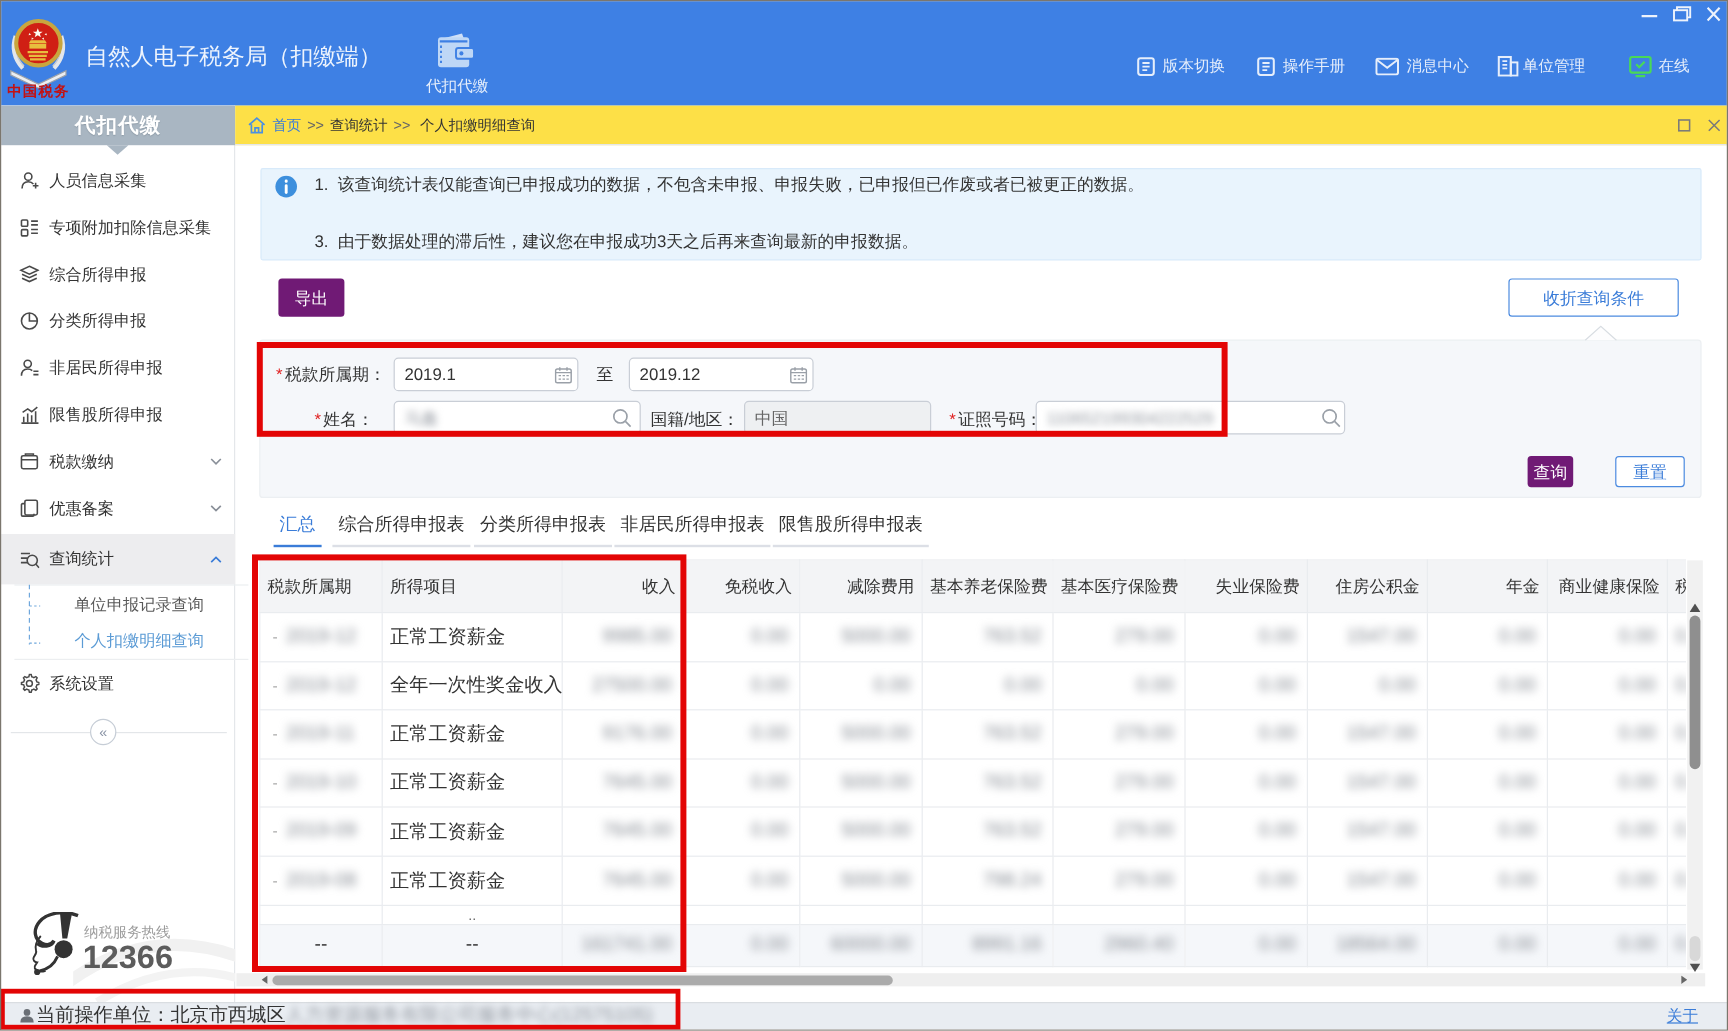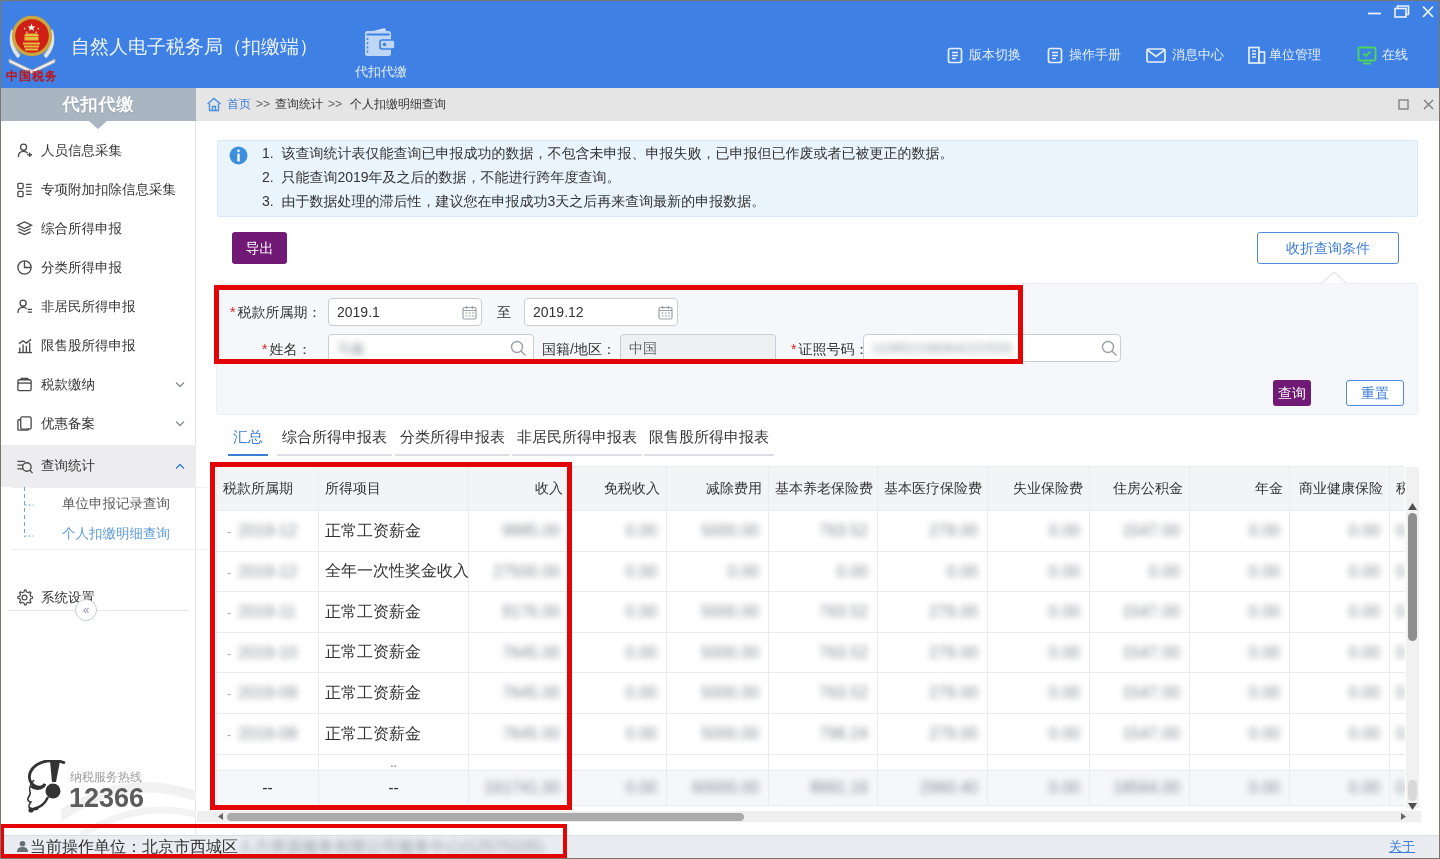--- a/index.html
+++ b/index.html
@@ -16,21 +16,21 @@
 #sidebar { left:1px; top:88px; width:195px; height:747px; background:#fff; border-right:1px solid #e4e7ea; }
 #sidecap { left:0; top:0; width:195px; height:33px; background:#a9b6c2; color:#fff; font-weight:bold; font-size:17px; text-align:center; line-height:33px; letter-spacing:1px; text-shadow:0 1px 1px #8d9aa6; }
 #sidecap-tri { left:88px; top:33px; width:0; height:0; border-left:9px solid transparent; border-right:9px solid transparent; border-top:8px solid #a9b6c2; }
 .mitem { left:0; width:195px; height:39px; line-height:39px; font-size:13.5px; color:#333; white-space:nowrap; }
 .mitem .mic { position:absolute; left:15px; top:11px; width:17px; height:17px; }
 .mitem .mtx { position:absolute; left:40px; }
 #qitem { background:#ededef; }
 .sub { left:11px; width:195px; height:31px; line-height:31px; font-size:13.5px; color:#595959; white-space:nowrap; }
 .sub .mtx { position:absolute; left:50px; }
 
-#crumb { left:196px; top:88px; width:1243px; height:33px; background:#e5e5e5; border-bottom:1px solid #e3e6e9; font-size:12px; line-height:33px; color:#333; }
+#crumb { left:196px; top:88px; width:1243px; height:33px; background:#fde047; border-bottom:1px solid #e3e6e9; font-size:12px; line-height:33px; color:#333; }
 
 #infobox { left:217px; top:140px; width:1201px; height:77px; background:#e9f4fd; border:1px solid #d8eafa; border-radius:2px; font-size:14px; color:#333; }
 #infobox p { position:absolute; left:44px; white-space:nowrap; }
 
 .btn-blue { background:#701a75; color:#fff; border-radius:3px; font-size:14px; text-align:center; }
 .btn-line { background:#fff; color:#3a7cd8; border:1px solid #4c8be0; border-radius:3px; font-size:14px; text-align:center; }
 
 #panel { left:216px; top:283px; width:1202px; height:132px; background:#f5f7fa; border:1px solid #eceff2; border-radius:3px; }
 .flabel { position:absolute; font-size:14px; color:#333; }
 .star { color:#e02020; margin-right:2px; }
@@ -232,21 +232,21 @@
   <div class="sub abs" style="top:399px;border-top:1px solid #eceef0;">
     <span class="mtx">单位申报记录查询</span>
   </div>
   <div class="sub abs" style="top:430px;height:32px;line-height:32px;color:#5b9bd5;border-bottom:1px solid #eceef0;">
     <span class="mtx">个人扣缴明细查询</span>
   </div>
   <svg class="abs" style="left:22px;top:399px;" width="22" height="55" viewBox="0 0 22 55">
     <path d="M1.5 0 V50" stroke="#6fa7dc" stroke-width="1" stroke-dasharray="4 3" fill="none"></path>
     <path d="M1.5 18 h9 M1.5 49 h9" stroke="#6fa7dc" stroke-width="1" stroke-dasharray="2 2" fill="none"></path>
   </svg>
-  <div class="mitem abs" style="top:490px;">
+  <div class="mitem abs" style="top:462px;">
     <svg class="mic" viewBox="0 0 18 18">
         <path d="M9 1.2 l1.6 0 .5 2 a6 6 0 0 1 1.8 .75 l1.8-1 1.15 1.15 -1 1.8 a6 6 0 0 1 .75 1.8 l2 .5 0 1.6 -2 .5 a6 6 0 0 1 -.75 1.8 l1 1.8 -1.15 1.15 -1.8-1 a6 6 0 0 1 -1.8 .75 l-.5 2 -1.6 0 -.5-2 a6 6 0 0 1 -1.8-.75 l-1.8 1 -1.15-1.15 1-1.8 a6 6 0 0 1 -.75-1.8 l-2-.5 0-1.6 2-.5 a6 6 0 0 1 .75-1.8 l-1-1.8 1.15-1.15 1.8 1 a6 6 0 0 1 1.8-.75 z" fill="none" stroke="#4a4a4a" stroke-width="1.3"></path>
         <circle cx="9" cy="9" r="2.6" fill="none" stroke="#4a4a4a" stroke-width="1.3"></circle>
       </svg>
     <span class="mtx">系统设置</span>
   </div>
   <div class="abs" style="left:8px;top:522px;width:180px;border-top:1px solid #e3e6e9;"></div>
   <div class="abs" style="left:74px;top:511px;width:22px;height:22px;border:1px solid #c6cdd6;border-radius:50%;background:#fff;color:#8a94a6;text-align:center;line-height:20px;font-size:12px;">«</div>
 
   <svg class="abs" style="left:22px;top:672px;" width="44" height="55" viewBox="0 0 44 55">
@@ -278,21 +278,20 @@
     <path d="M26 1 L35 10 M35 1 L26 10" stroke="#7a7a7a" stroke-width="1.3"></path>
   </svg>
 </div>
 <div id="infobox" class="abs">
   <svg class="abs" style="left:11px;top:5px;" width="19" height="19" viewBox="0 0 19 19">
     <circle cx="9.5" cy="9.5" r="9" fill="#3d8fdd"></circle>
     <rect x="8.3" y="3.6" width="2.4" height="2.6" rx="1" fill="#fff"></rect>
     <rect x="8.3" y="7.6" width="2.4" height="8" rx="1.2" fill="#fff"></rect>
   </svg>
   <p style="top:4px;">1.&nbsp; 该查询统计表仅能查询已申报成功的数据，不包含未申报、申报失败，已申报但已作废或者已被更正的数据。</p>
-  <p style="top:28px;">2.&nbsp; 只能查询2019年及之后的数据，不能进行跨年度查询。</p>
   <p style="top:52px;">3.&nbsp; 由于数据处理的滞后性，建议您在申报成功3天之后再来查询最新的申报数据。</p>
 </div>
 <div class="btn-blue abs" style="left:232px;top:232px;width:55px;height:32px;line-height:32px;">导出</div>
 <div class="btn-line abs" style="left:1257px;top:232px;width:142px;height:32px;line-height:30px;">收折查询条件</div>
 <svg class="abs" style="left:1320px;top:271px;z-index:5;" width="28" height="13" viewBox="0 0 28 13">
   <path d="M1 12.5 L14 1 L27 12.5" fill="#fdfdfe" stroke="#d8dde2" stroke-width="1"></path>
 </svg>
 <div id="panel" class="abs">
 
   <div class="flabel" style="left:13px;top:20px;"><span class="star">*</span>税款所属期：</div>

